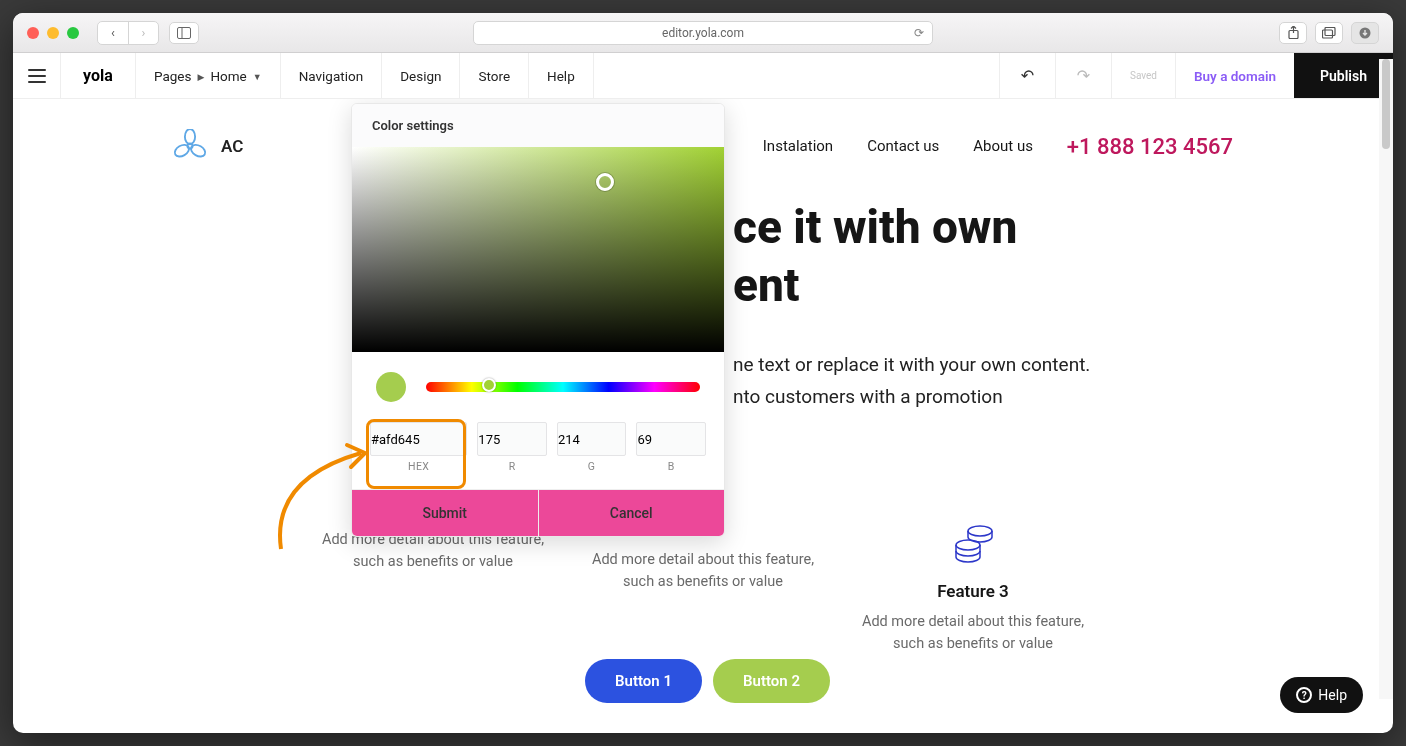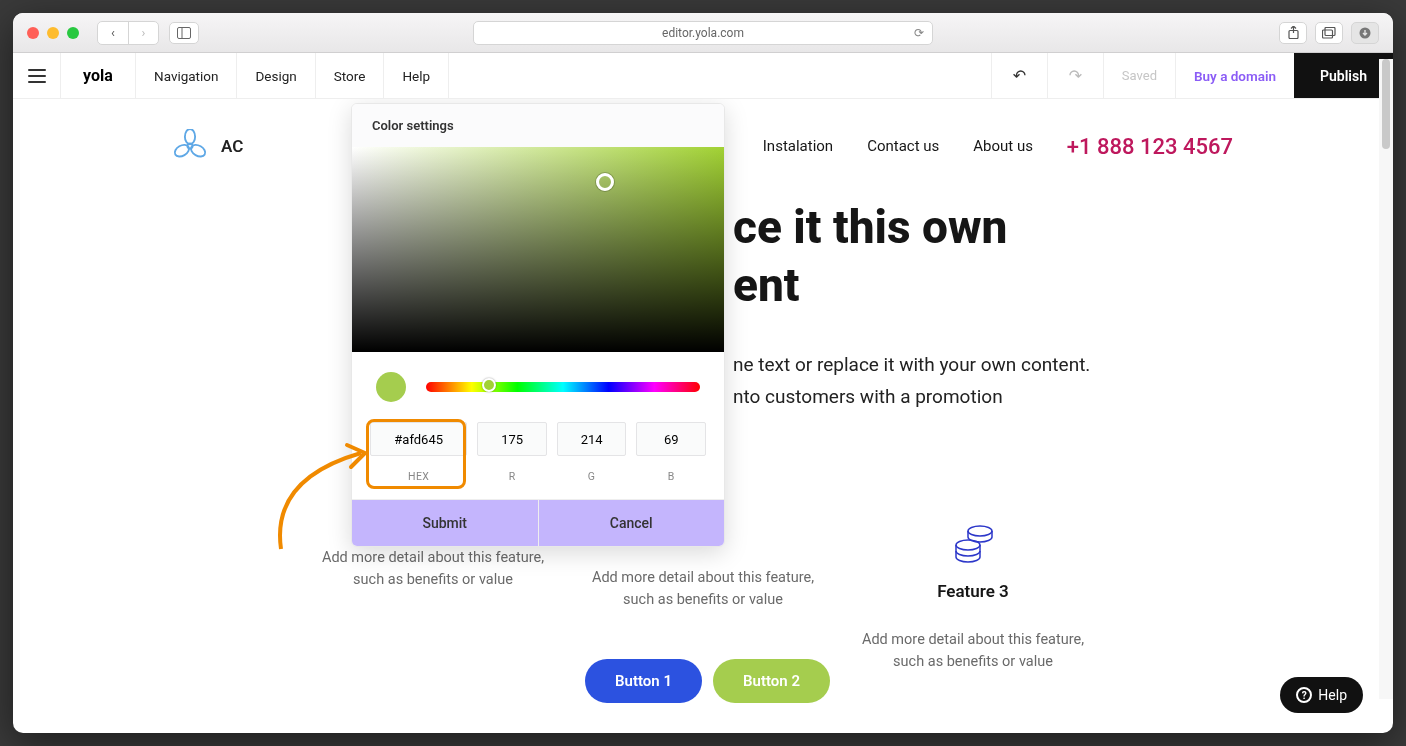--- a/index.html
+++ b/index.html
@@ -19,54 +19,54 @@
 .tb-btn{width:28px;height:22px;background:#fff;border:1px solid #d5d5d5;border-radius:5px;display:flex;align-items:center;justify-content:center;color:#555;font-size:12px}
 .tb-btn.dl{background:#e5e5e5}
 .editor-top{height:46px;background:#fff;border-bottom:1px solid #eee;display:flex;align-items:stretch}
 .hamburger{width:48px;display:flex;align-items:center;justify-content:center;border-right:1px solid #eee}
 .ham-lines,.ham-lines::before,.ham-lines::after{content:"";display:block;width:18px;height:2px;background:#333;border-radius:2px;position:relative}
 .ham-lines::before{position:absolute;top:-6px}.ham-lines::after{position:absolute;top:6px}
 .logo{width:75px;display:flex;align-items:center;justify-content:center;font-weight:700;font-size:16px;border-right:1px solid #eee}
 .menu-item{padding:0 18px;display:flex;align-items:center;font-size:13.5px;color:#222;border-right:1px solid #eee;gap:6px}
 .spacer{flex:1}
 .action{width:56px;display:flex;align-items:center;justify-content:center;border-left:1px solid #eee;color:#333;font-size:16px}
-.saved{padding:0 18px;display:flex;align-items:center;color:#c6c6c6;font-size:13px;border-left:1px solid #eee}
+.saved{padding:0 18px;display:flex;align-items:center;color:#c6c6c6;font-size:10px;border-left:1px solid #eee}
 .buy{padding:0 18px;display:flex;align-items:center;color:#8b5cf6;font-size:13.5px;font-weight:600;border-left:1px solid #eee}
 .publish{padding:8px 26px;display:flex;align-items:center;background:#111;color:#fff;font-size:14px;font-weight:600}
 .canvas{flex:1;position:relative;overflow:hidden}
 .site-header{position:absolute;top:30px;left:160px;right:160px;display:flex;align-items:center;gap:14px}
 .logo-fan{width:34px;height:34px;color:#5fa8e6}
 .brand{font-weight:600;font-size:17px;color:#222}
 .site-nav{position:absolute;right:200px;display:flex;gap:34px;font-size:15px;color:#161616}
 .phone{position:absolute;right:0;font-size:22px;color:#be185d;font-weight:500}
 .headline{position:absolute;top:100px;left:720px;font-size:46px;font-weight:800;color:#161616;line-height:1.25}
 .sub{position:absolute;top:250px;left:720px;font-size:19px;color:#222;line-height:1.7}
 .feature{position:absolute;top:420px;width:240px;text-align:center}
-.feature h4{font-size:17px;font-weight:600;color:#161616;margin-bottom:28px}
+.feature h4{font-size:17px;font-weight:600;color:#161616;margin-bottom:10px}
 .feature p{font-size:14.5px;color:#6a6a6a;line-height:1.55}
 .feature-icon{width:46px;height:46px;margin:0 auto 12px;stroke:#2c37c9;fill:none;stroke-width:1.5}
 .btn{position:absolute;top:560px;height:44px;border-radius:22px;display:flex;align-items:center;justify-content:center;padding:0 30px;font-weight:600;color:#fff;font-size:15px}
 .btn1{background:#2c52e0;left:572px}.btn2{background:#a5cd4e;left:700px}
 .scrollbar{position:absolute;top:46px;right:0;width:14px;height:640px;background:#f7f7f7}
 .thumb{position:absolute;top:0;width:8px;right:3px;height:90px;background:#c9c9c9;border-radius:4px}
 .help{position:absolute;bottom:20px;right:30px;height:36px;background:#111;border-radius:18px;display:flex;align-items:center;padding:0 16px;color:#fff;font-size:14px;gap:6px}
 .color-popup{position:absolute;top:4px;left:338px;width:374px;background:#fff;border:1px solid #e8e8e8;border-radius:6px;box-shadow:0 6px 24px rgba(0,0,0,.15);overflow:hidden}
 .cp-title{padding:14px 20px;font-size:13px;font-weight:600;color:#333;background:#fbfbfc}
 .cp-grad{height:205px;position:relative;background:linear-gradient(to bottom,transparent,#000),linear-gradient(to right,#fff,#a2d234)}
 .cp-cursor{position:absolute;width:18px;height:18px;border:3px solid #fff;border-radius:50%;top:26px;left:244px;box-shadow:0 0 0 1px rgba(0,0,0,.2)}
 .cp-hue-row{padding:20px 24px;display:flex;align-items:center;gap:20px}
 .cp-swatch{width:30px;height:30px;border-radius:50%;background:#a5cd4e}
 .cp-hue{flex:1;height:10px;border-radius:5px;background:linear-gradient(90deg,#f00,#ff0,#0f0,#0ff,#00f,#f0f,#f00);position:relative}
 .cp-hue-thumb{position:absolute;width:14px;height:14px;background:#a2d234;border:2px solid #fff;border-radius:50%;top:-4px;left:56px;box-shadow:0 0 2px rgba(0,0,0,.4)}
 .cp-inputs{padding:0 18px 16px;display:flex;gap:10px}
 .cp-field{flex:1;text-align:center}
-.cp-field input{width:100%;height:34px;border:1px solid #e4e4e6;background:#fafbfb;text-align:center;font-size:13px;border-radius:2px}
-.cp-field label{display:block;font-size:10.5px;color:#888;margin-top:14px;letter-spacing:.5px}
+.cp-field input{width:100%;height:34px;border:1px solid #e4e4e6;background:#fafbfb;text-align:left;font-size:13px;border-radius:2px}
+.cp-field label{display:block;font-size:10.5px;color:#888;margin-top:4px;letter-spacing:.5px}
 .cp-actions{display:flex;border-top:1px solid #eee}
-.cp-actions button{flex:1;height:46px;background:#c4b5fd;border:none;font-size:14px;color:#333;font-weight:500}
+.cp-actions button{flex:1;height:46px;background:#ec4899;border:none;font-size:14px;color:#333;font-weight:500}
 .cp-actions button+button{border-left:1px solid #eee}
 .hex-highlight{position:absolute;border:3px solid #f08a00;border-radius:8px;width:100px;height:70px;top:320px;left:353px;pointer-events:none}
 .arrow-svg{position:absolute;top:340px;left:248px;width:120px;height:120px;pointer-events:none}
 .chev{font-size:9px;color:#555;padding-top:2px}
 </style>
 </head>
 <body>
 
 <div class="window">
   <div class="titlebar">
@@ -109,20 +109,26 @@
           </svg>
         </div>
     </div>
   </div>
 
   <div class="editor-top">
     <div class="hamburger">
         <div class="ham-lines"></div>
       </div>
     <div class="logo">yola</div>
+    <div class="menu-item">
+      <span>Pages</span>
+      <span class="chev">▶</span>
+      <span>Home</span>
+      <span class="chev">▼</span>
+    </div>
     <div class="menu-item">Navigation</div>
     <div class="menu-item">Design</div>
     <div class="menu-item">Store</div>
     <div class="menu-item">Help</div>
     <div class="spacer"></div>
     <div class="action">↶</div>
     <div class="action" style="color:#bbb">↷</div>
     <div class="saved">Saved</div>
     <div class="buy">Buy a domain</div>
     <div class="publish">Publish</div>
@@ -139,21 +145,21 @@
       <span class="brand">AC</span>
       <div class="site-nav">
         <span>Instalation</span>
         <span>Contact us</span>
         <span>About us</span>
       </div>
       <span class="phone">+1 888 123 4567</span>
     </div>
 
     <div class="headline">
-      <div>ce it this own</div>
+      <div>ce it with own</div>
       <div>ent</div>
     </div>
     <div class="sub">
       <div>ne text or replace it with your own content.</div>
       <div>nto customers with a promotion</div>
     </div>
 
     <div class="feature" style="left:300px">
       <h4></h4>
       <p>Add more detail about this feature, such as benefits or value</p>

